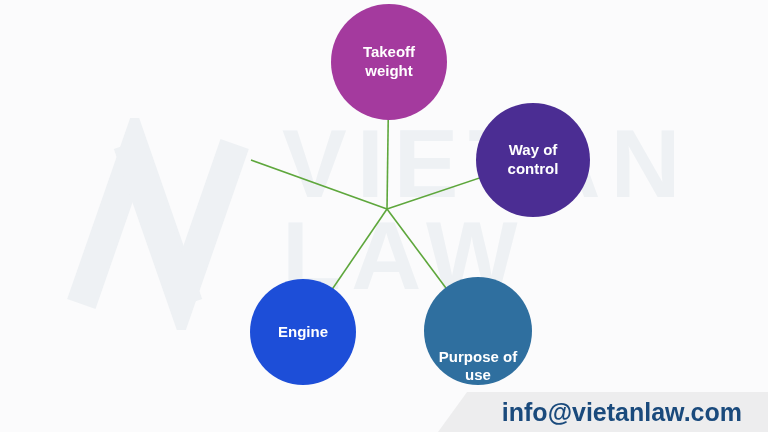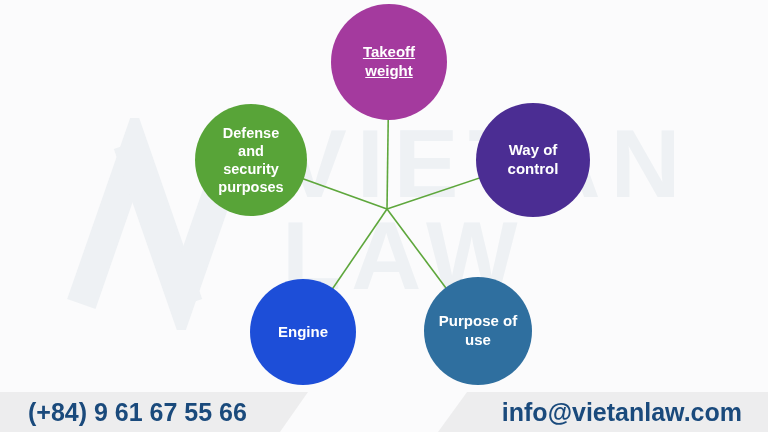--- a/index.html
+++ b/index.html
@@ -15,27 +15,27 @@
   
   .node{
     position:absolute;border-radius:50%;z-index:2;
     display:flex;align-items:center;justify-content:center;text-align:center;
     color:#ffffff;font-weight:bold;
   }
   .node .lbl{display:block;}
   .node-center{left:315px;top:144px;width:144px;height:130px;font-size:13.5px;line-height:1.3;text-transform:uppercase;}
   .node-center .lbl{max-width:118px;}
   .node-takeoff{left:331px;top:4px;width:116px;height:116px;font-size:15px;line-height:1.25;}
-  .node-takeoff .lbl{max-width:74px;text-decoration:underline;}
+  .node-takeoff .lbl{max-width:74px;}
   .node-way{left:476px;top:103px;width:114px;height:114px;font-size:15px;line-height:1.25;}
   .node-way .lbl{max-width:66px;}
   .node-defense{left:195px;top:104px;width:112px;height:112px;font-size:14.5px;line-height:1.25;}
   .node-defense .lbl{max-width:72px;}
   .node-engine{left:250px;top:279px;width:106px;height:106px;font-size:15px;line-height:1.25;}
-  .node-purpose{left:424px;top:277px;width:108px;height:108px;font-size:15px;line-height:1.25;}
+  .node-purpose{left:424px;top:277px;width:108px;height:108px;font-size:15px;line-height:1.25;align-items:flex-end;}
   .node-purpose .lbl{max-width:86px;}
   
   .logo{position:absolute;left:36px;top:20px;z-index:3;display:flex;align-items:center;gap:8px;}
   .logo-text{color:#1b3e78;font-weight:bold;font-size:17px;line-height:16px;letter-spacing:1.5px;}
   
   .footer-bar{position:absolute;top:392px;height:40px;background:#ededee;z-index:3;display:flex;align-items:center;}
   .footer-left{left:0;width:308px;clip-path:polygon(0 0,100% 0,90.9% 100%,0 100%);padding-left:0;}
   .footer-right{left:438px;width:330px;clip-path:polygon(8.8% 0,100% 0,100% 100%,0 100%);justify-content:flex-end;}
   .footer-text{color:#1a4a7c;font-weight:bold;font-size:25px;white-space:nowrap;}
   .footer-left .footer-text{margin-left:28px;}
@@ -67,33 +67,27 @@
 
 
   <div class="node node-takeoff" style="background: rgb(164, 58, 158);">
     <span class="lbl">Takeoff weight</span>
   </div>
 
   <div class="node node-way" style="background: rgb(75, 45, 147);">
     <span class="lbl">Way of control</span>
   </div>
 
-  <div class="node node-defense" style="background: rgb(88, 164, 56);">
-    <span class="lbl">Defense and security purposes</span>
-  </div>
 
   <div class="node node-engine" style="background: #1d4ed8;">
     <span class="lbl">Engine</span>
   </div>
 
   <div class="node node-purpose" style="background: rgb(47, 111, 159);">
     <span class="lbl">Purpose of use</span>
   </div>
 
 
-  <div class="footer-bar footer-left">
-    <span class="footer-text">(+84) 9 61 67 55 66</span>
-  </div>
   <div class="footer-bar footer-right">
     <span class="footer-text">info@vietanlaw.com</span>
   </div>
 
 </div>
 
 </body></html>

